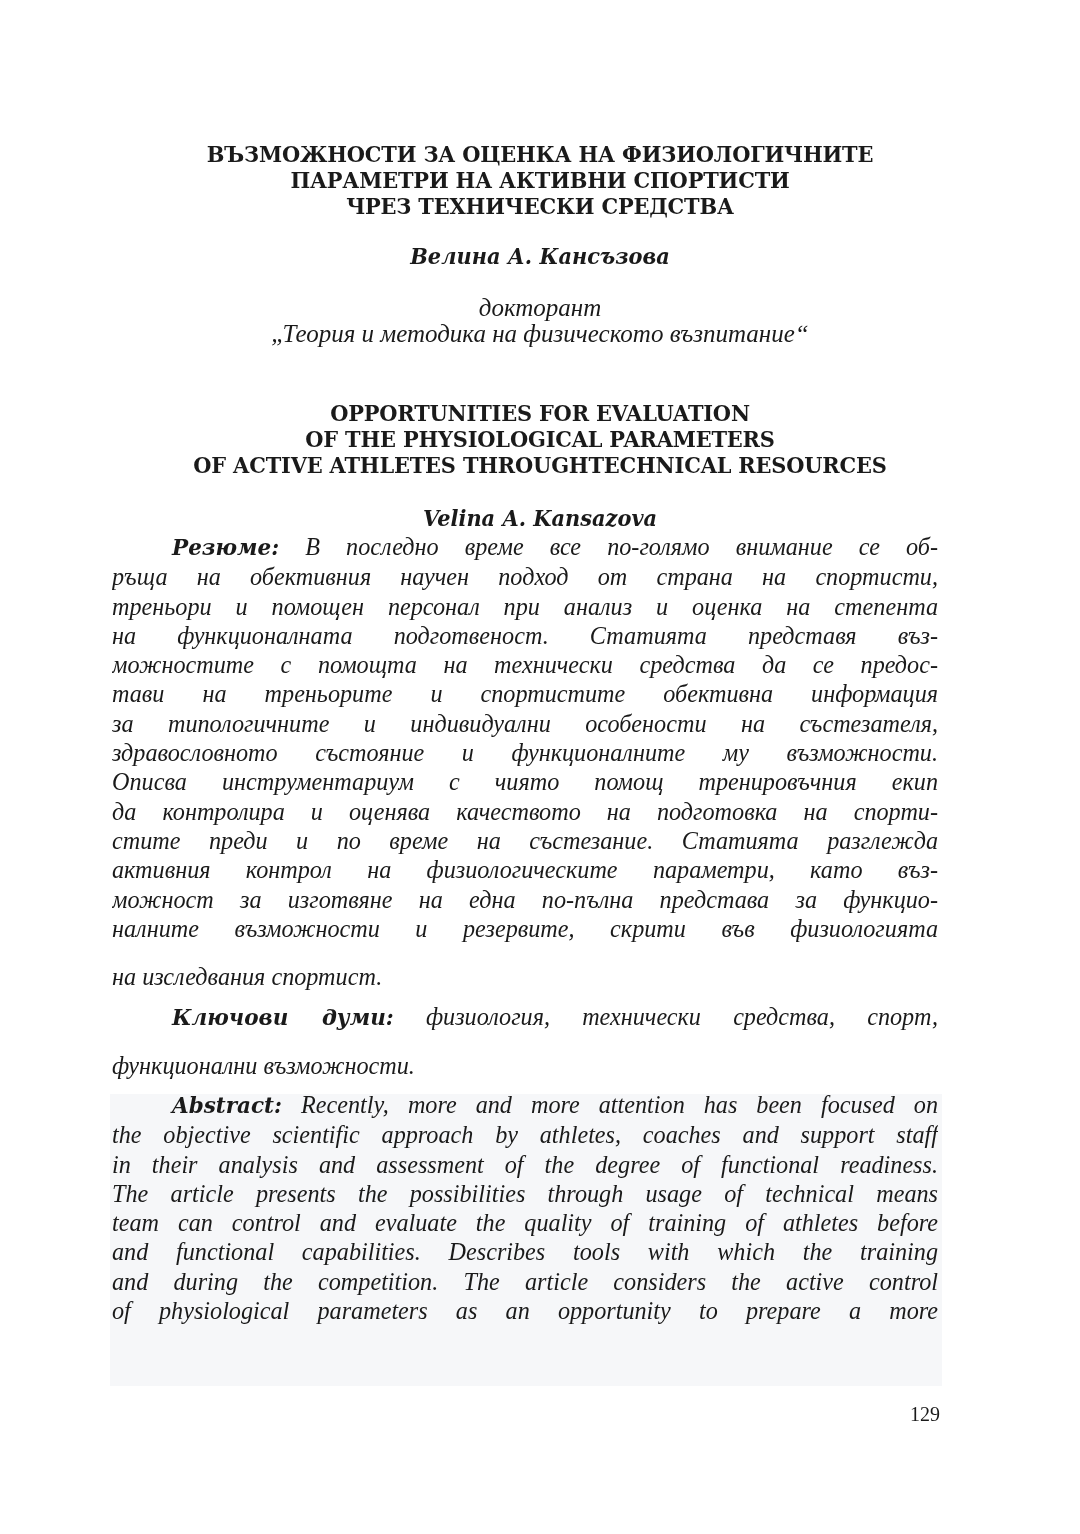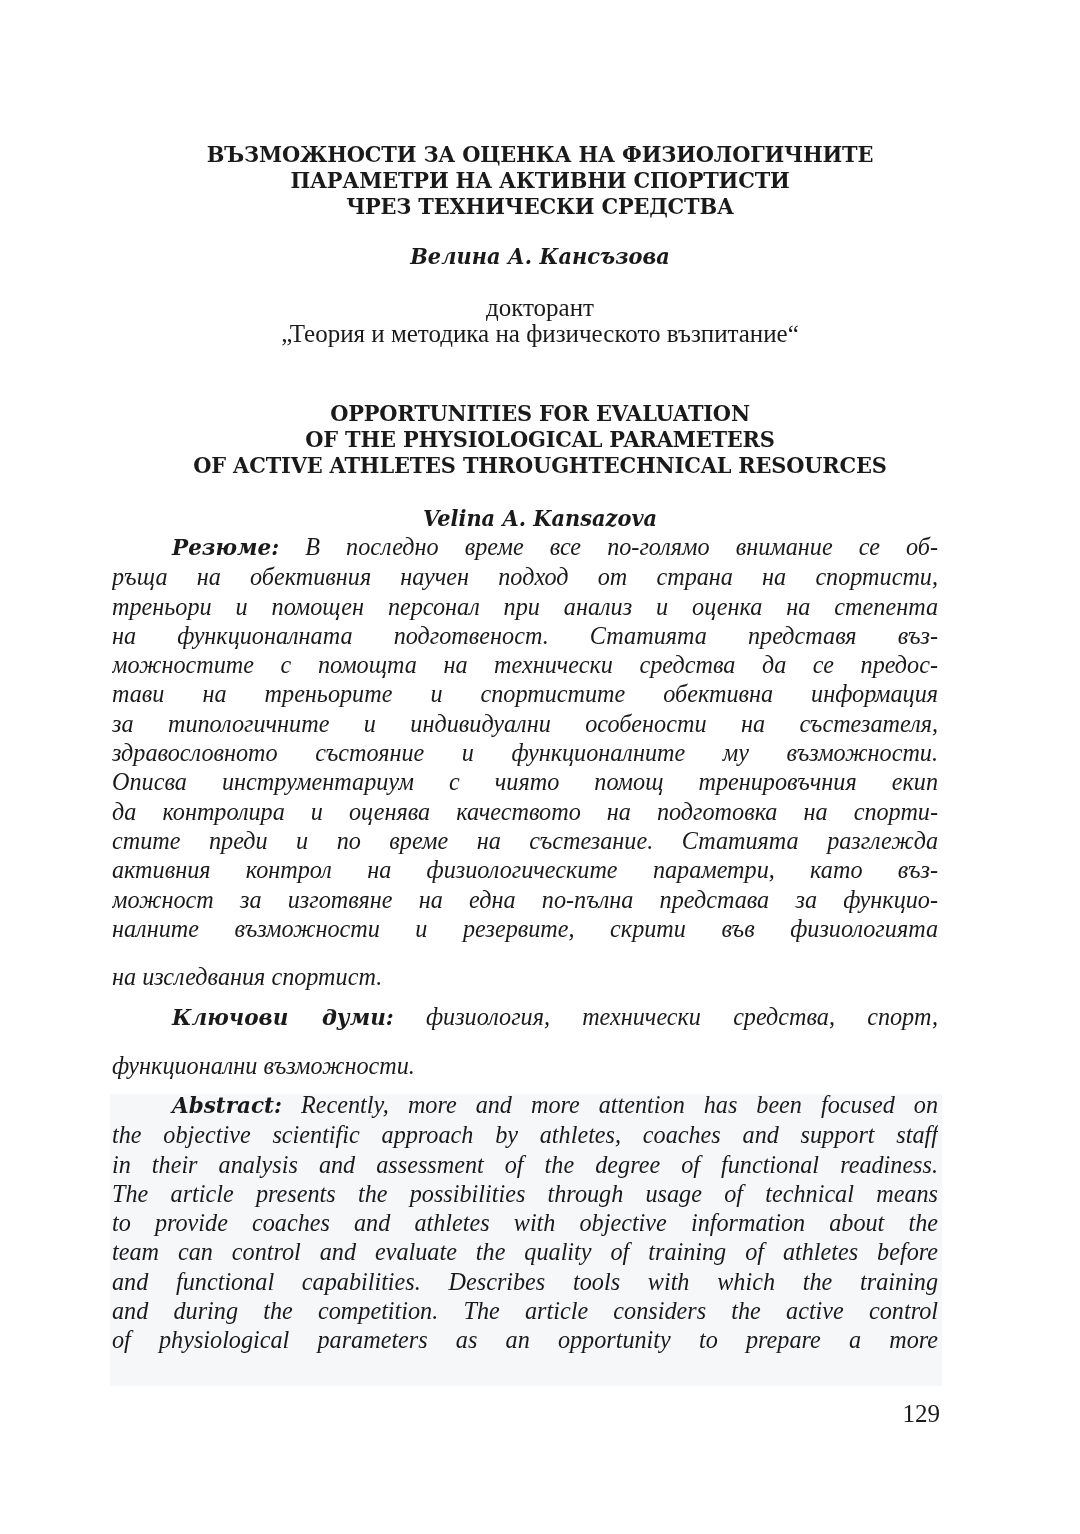--- a/index.html
+++ b/index.html
@@ -47,20 +47,21 @@
     .author-en { top: 504px; }
     .affil {
       position: absolute;
       left: 0;
       width: 1080px;
       text-align: center;
       font-family: "Liberation Serif", serif;
       font-size: 25px;
       line-height: 26px;
       top: 295px;
+      font-style: italic;
     }
     .affil div { white-space: nowrap; }
     .para {
       position: absolute;
       left: 112px;
       width: 826px;
       font-family: "Liberation Serif", serif;
       font-style: italic;
       font-size: 24.2px;
       line-height: 29.3px;
@@ -92,21 +93,21 @@
       background: #f6f7f9;
     }
     .abstract { top: 1090px; }
     .page-number {
       position: absolute;
       left: 880px;
       top: 1400px;
       width: 60px;
       text-align: right;
       font-family: "Liberation Serif", serif;
-      font-size: 25px;
+      font-size: 20px;
       line-height: 28px;
     }
   </style>
 </head>
 <body>
 
 <div class="title-block title-bg">
   <div>ВЪЗМОЖНОСТИ ЗА ОЦЕНКА НА ФИЗИОЛОГИЧНИТЕ</div>
   <div>ПАРАМЕТРИ НА АКТИВНИ СПОРТИСТИ</div>
   <div>ЧРЕЗ ТЕХНИЧЕСКИ СРЕДСТВА</div>
@@ -149,20 +150,19 @@
   <span class="line indent"><span class="label">Ключови думи:</span><span> физиология, технически средства, спорт,</span></span>
   <span class="line last">функционални възможности.</span>
 </div>
 
 <div class="abstract-box"></div>
 <div class="para abstract">
   <span class="line indent"><span class="label">Abstract:</span><span> Recently, more and more attention has been focused on</span></span>
   <span class="line">the objective scientific approach by athletes, coaches and support staff</span>
   <span class="line">in their analysis and assessment of the degree of functional readiness.</span>
   <span class="line">The article presents the possibilities through usage of technical means</span>
-  <span class="line">to provide coaches and athletes with objective information about the</span>
   <span class="line">team can control and evaluate the quality of training of athletes before</span>
   <span class="line">and functional capabilities. Describes tools with which the training</span>
   <span class="line">and during the competition. The article considers the active control</span>
   <span class="line">of physiological parameters as an opportunity to prepare a more</span>
 </div>
 
 <div class="page-number">129</div>
 
 </body></html>

